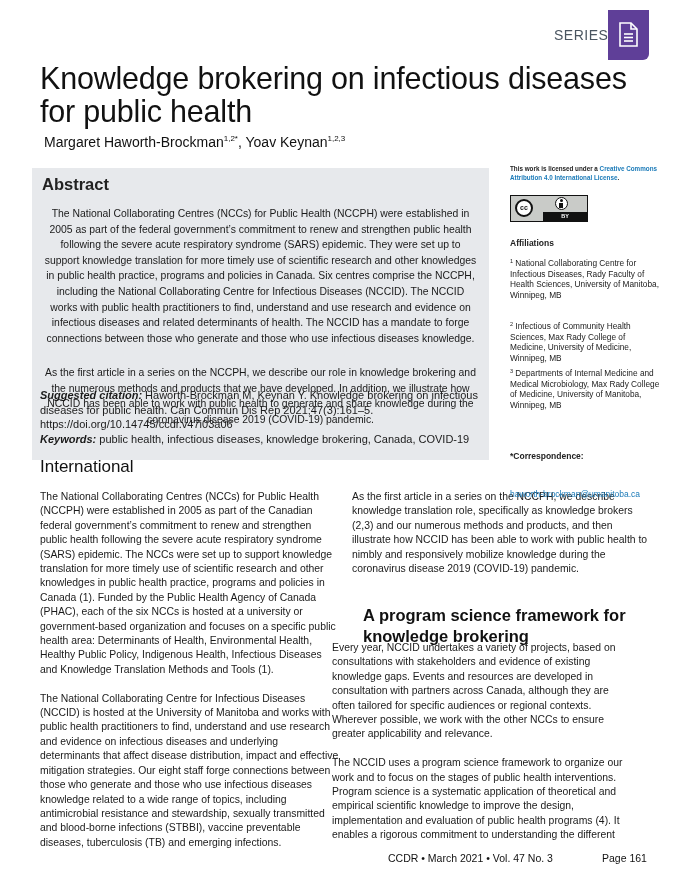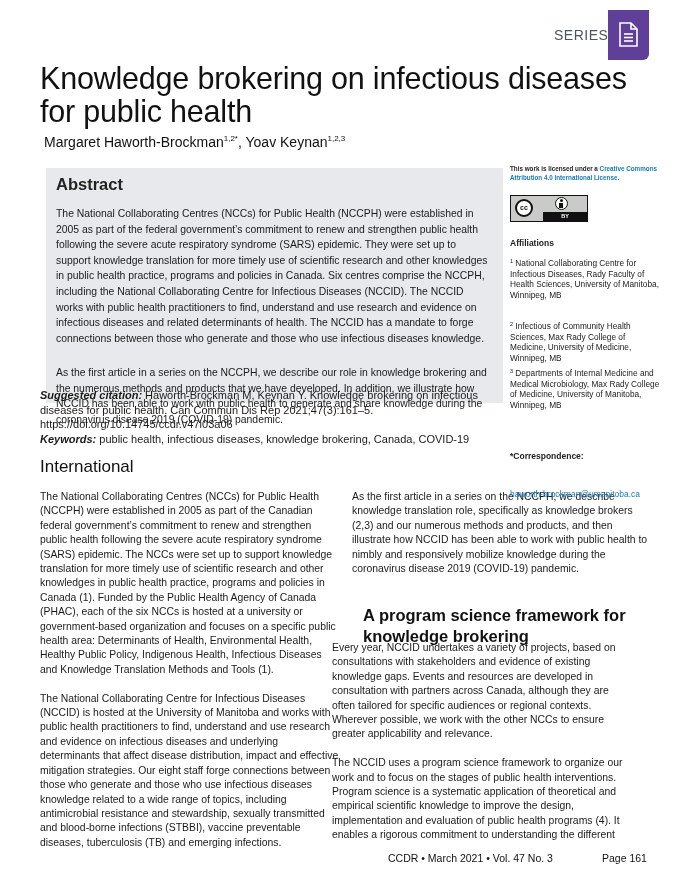--- a/index.html
+++ b/index.html
@@ -13,21 +13,21 @@
                  border-bottom-right-radius: 6px; }
   .series-icon svg { position: absolute; left: 11px; top: 12px; }
 
   
   .title { left: 40px; top: 62px; width: 620px; font-size: 30.5px; line-height: 33px;
            font-weight: normal; color: #111; margin: 0; letter-spacing: -0.2px; }
   .authors { left: 44px; top: 134px; font-size: 14px; color: #111; }
   .authors sup { font-size: 8px; vertical-align: 6px; }
 
   
-  .abstract { left: 46px; top: 168px; width: 457px; height: 235px; background: #e7e9ec; }
+  .abstract { left: 32px; top: 168px; width: 457px; height: 292px; background: #e7e9ec; text-align: center; }
   .abstract h2 { position: absolute; left: 10px; top: 7px; margin: 0; font-size: 16.5px; font-weight: bold; color: #222; }
   .abstract p { position: absolute; left: 10px; margin: 0; width: 437px; font-size: 10.4px; line-height: 15.6px; color: #1a1a1a; }
   .abs-p1 { top: 38px; }
 
   
   .citation { left: 40px; top: 388px; width: 460px; font-size: 11px; line-height: 14.5px; color: #1a1a1a; }
   .citation b { font-style: italic; }
 
   
   .h-intro { left: 40px; top: 457px; font-size: 17px; font-weight: normal; color: #111; margin: 0; }

